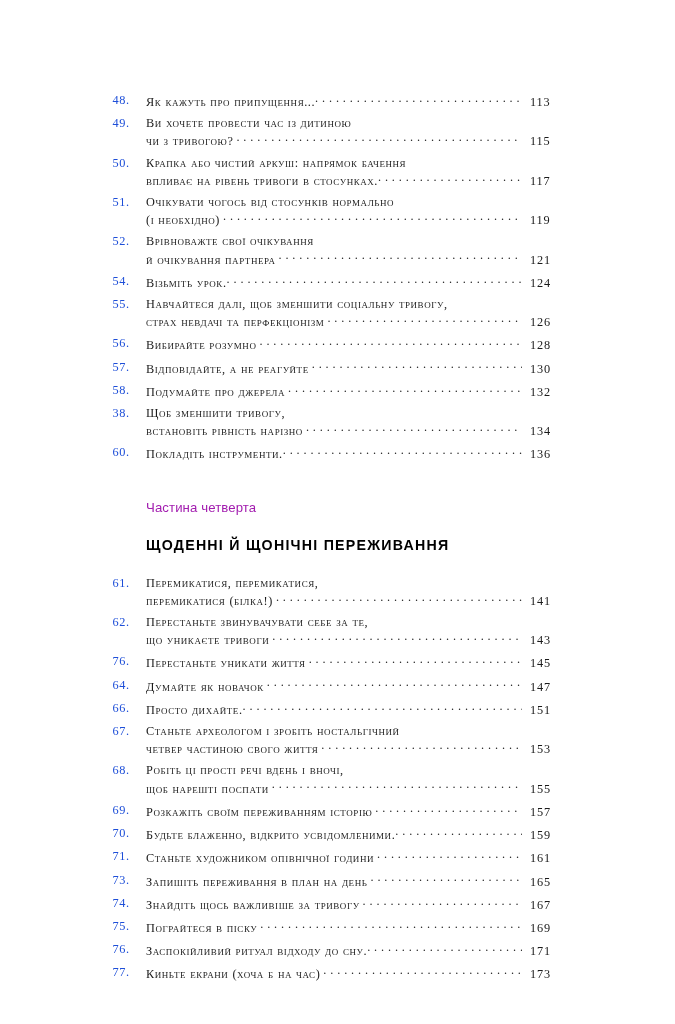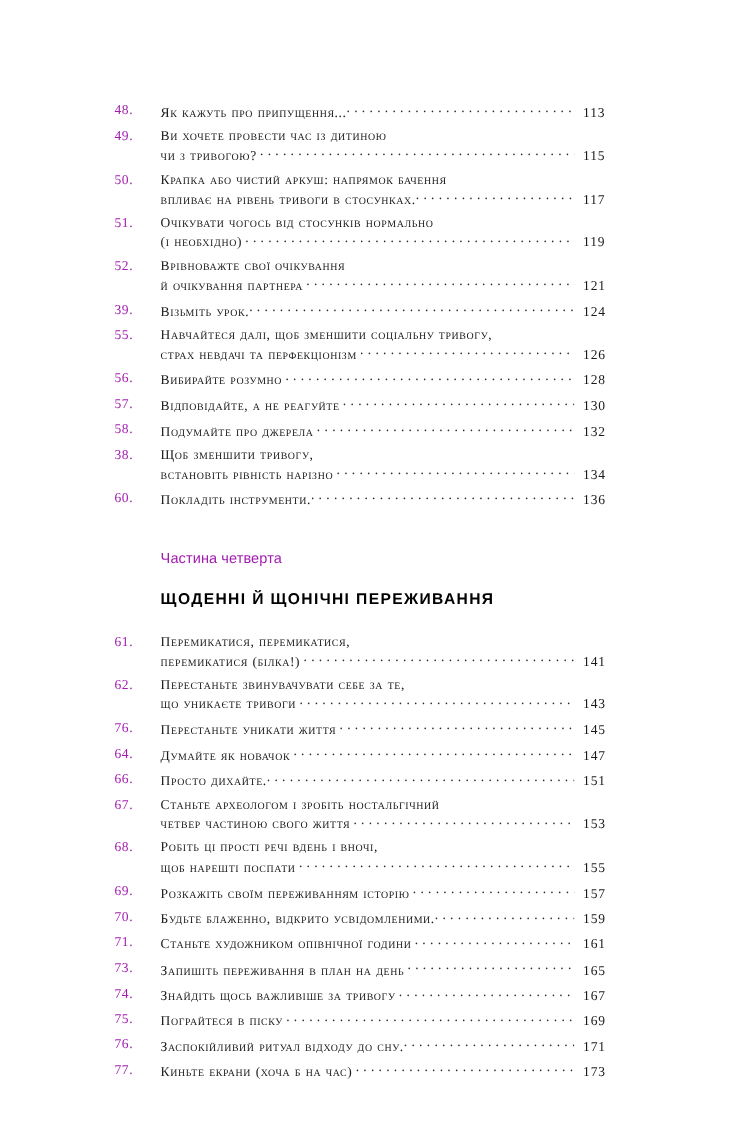--- a/index.html
+++ b/index.html
@@ -37,26 +37,26 @@
     display: flex;
     align-items: flex-start;
     margin-bottom: 5px;
     font-size: 12.3px;
     line-height: 16.2px;
   }
 
   .entry-num {
     flex: 0 0 auto;
     width: 34px;
-    text-align: left;
+    text-align: center;
     padding-right: 0px;
     font-variant: small-caps;
     font-feature-settings: "onum" 1;
     letter-spacing: 0.6px;
-    color: #a21caf;
+    color: #1d4ed8;
     white-space: nowrap;
   }
 
   .entry-body {
     flex: 1 1 auto;
     padding-left: 8px;
     min-width: 0;
   }
 
   
@@ -193,21 +193,21 @@
           <div class="entry-body">
             <div class="title-line">Врівноважте свої очікування</div>
             <div class="last-line cont">
               <span class="txt">й очікування партнера</span>
               <span class="leader"></span>
               <span class="pageno">121</span>
             </div>
           </div>
         </div>
         <div class="entry">
-          <div class="entry-num">39.</div>
+          <div class="entry-num">54.</div>
           <div class="entry-body">
             <div class="last-line">
               <span class="txt">Візьміть урок.</span>
               <span class="leader tight"></span>
               <span class="pageno">124</span>
             </div>
           </div>
         </div>
         <div class="entry">
           <div class="entry-num">55.</div>

